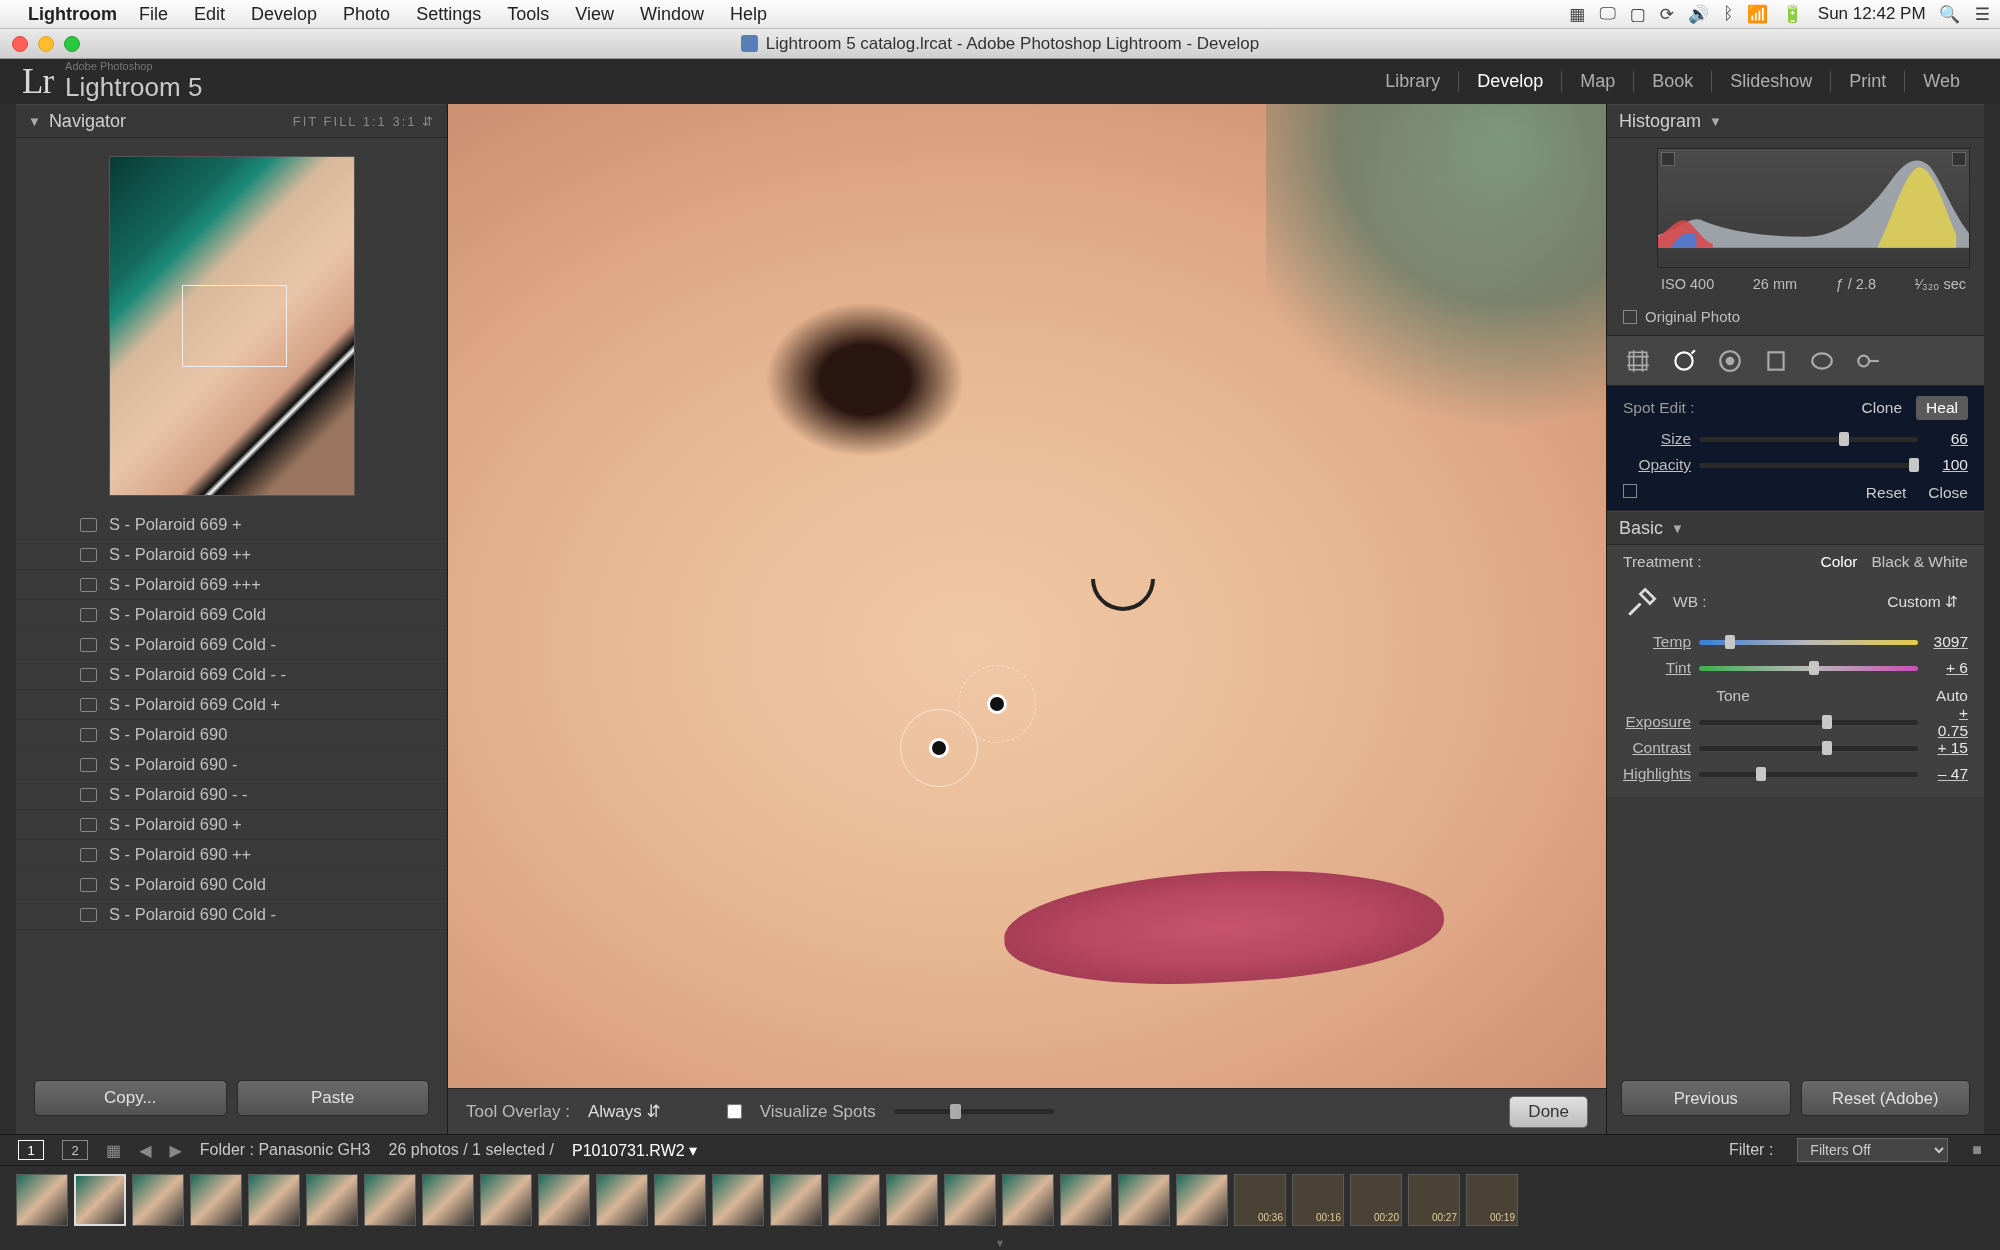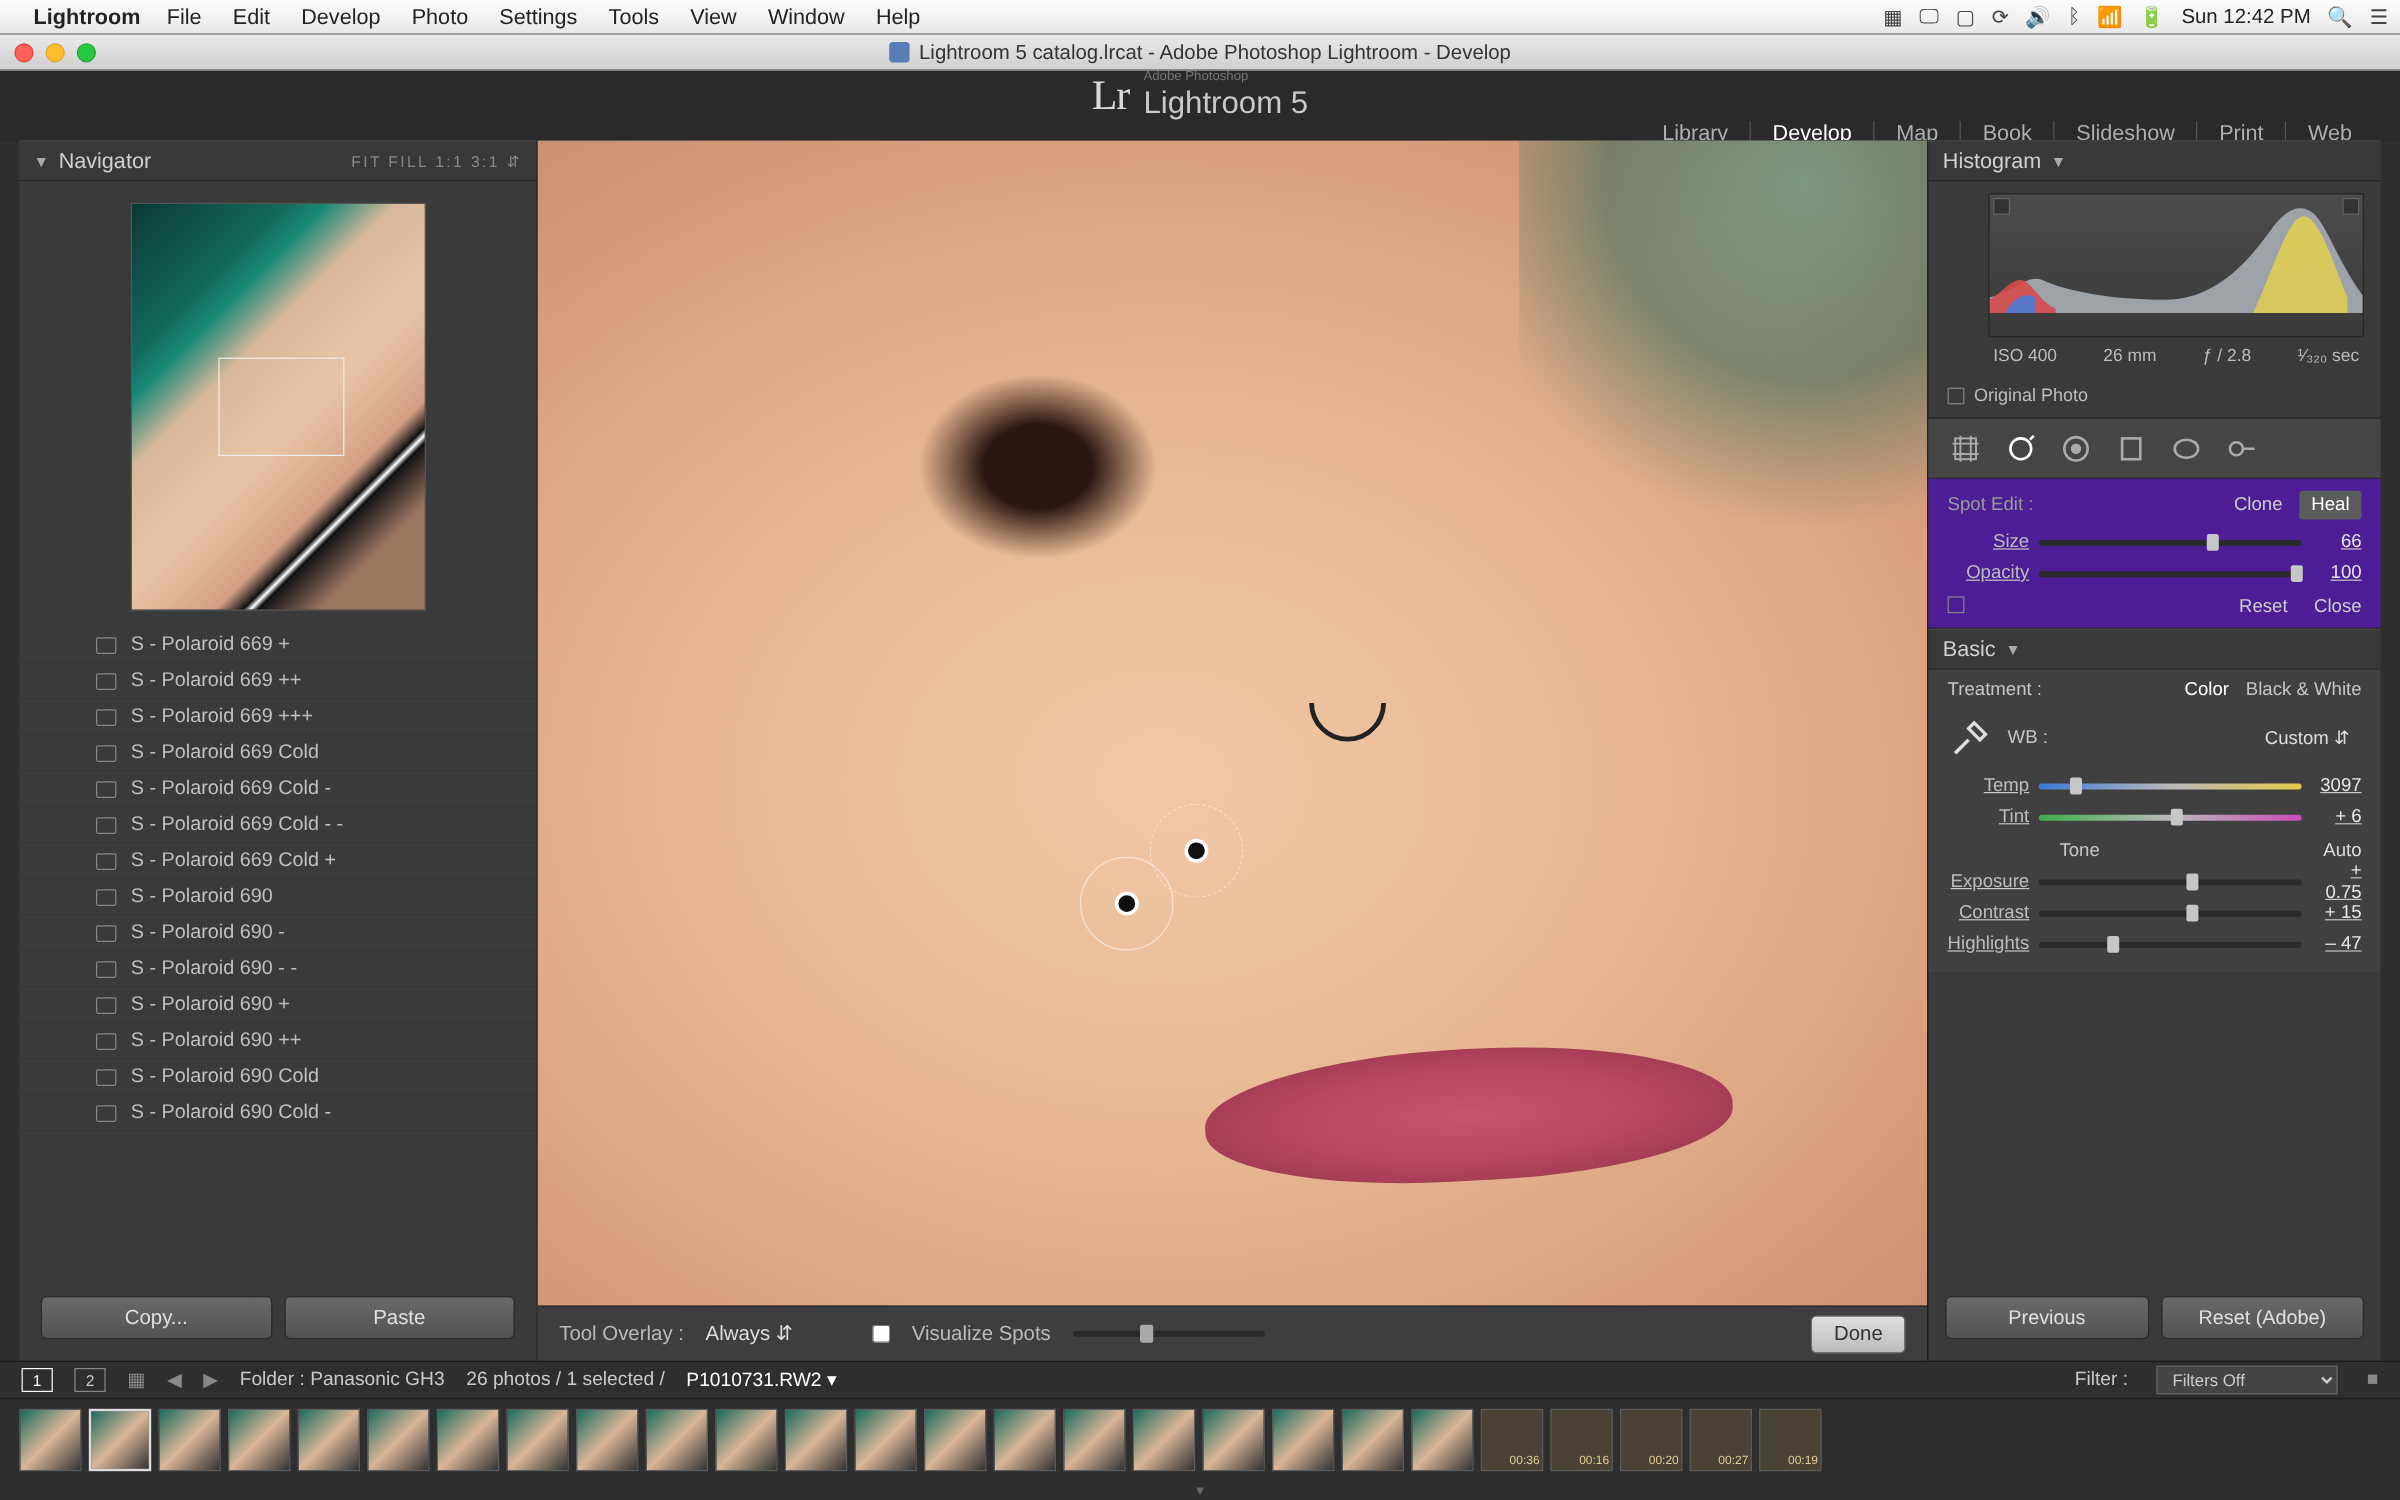--- a/index.html
+++ b/index.html
@@ -19,21 +19,21 @@
 .traffic { position:absolute; left:12px; display:flex; gap:10px;}
 .traffic span { width:16px; height:16px; border-radius:50%; display:block;}
 .tclose{background:#ff5f57;border:1px solid #e1453d;}
 .tmin{background:#ffbd2e;border:1px solid #e1a326;}
 .tmax{background:#28c940;border:1px solid #1fa430;}
 .titlebar .title { margin:0 auto; font-size:17px; color:#333; display:flex; align-items:center; gap:8px;}
 .titlebar .title .ticon{width:17px;height:17px;background:#5a7db8;border-radius:3px;display:inline-block;}
 
 
 .app-shell { background:#2a2a2a; height:1191px; display:flex; flex-direction:column;}
-.topstrip { height:58px; display:flex; align-items:center; padding:0 22px; color:#bfbfbf;flex-direction:column;}
+.topstrip { height:45px; display:flex; align-items:center; padding:0 22px; color:#bfbfbf;}
 .lrlogo { display:flex; align-items:center; gap:12px;}
 .lrlogo .mark { font-family:"Myriad Pro","Helvetica Neue"; font-size:35px; color:#d9d9d9; letter-spacing:-1px;}
 .lrlogo .brand small{font-size:11px;color:#777;display:block;line-height:1;}
 .lrlogo .brand span{font-size:26px;color:#c9c9c9;font-weight:300;}
 .topstrip .modules { margin-left:auto; display:flex; gap:0; font-size:18px; color:#aeaeae;}
 .topstrip .modules a { padding:0 18px; border-right:1px solid #555; cursor:pointer;}
 .topstrip .modules a:last-child{border:none;}
 .topstrip .modules a.active{ color:#fff; font-weight:500;}
 
 
@@ -100,21 +100,21 @@
 .hclip.l{left:3px;} .hclip.r{right:3px;}
 .exif{ display:flex; justify-content:space-between; color:#bdbdbd; font-size:14.5px; padding:8px 4px 0;}
 .origrow{ display:flex; align-items:center; gap:8px; color:#bdbdbd; font-size:15px; padding:8px 16px 10px; border-bottom:1px solid #262626;}
 .origrow .cb{width:14px;height:14px;border:1px solid #888;}
 
 .toolstrip{ height:50px; background:#454545; display:flex; align-items:center; gap:16px; padding:0 16px; border-bottom:1px solid #262626;}
 .toolstrip .t{ width:30px;height:30px; display:flex;align-items:center;justify-content:center; color:#aaa; cursor:pointer;}
 .toolstrip .t svg{width:26px;height:26px;}
 .toolstrip .t.active{ color:#fff;}
 
-.subpanel{ background:#4c1d95; padding:10px 16px 8px; border-bottom:1px solid #262626; font-size:15.5px; color:#c6c6c6;}
+.subpanel{ background:#0f172a; padding:10px 16px 8px; border-bottom:1px solid #262626; font-size:15.5px; color:#c6c6c6;}
 .subpanel .toprow{ display:flex; align-items:center; margin-bottom:6px;}
 .subpanel .toprow .lbl{ color:#999;}
 .subpanel .toprow .tabs{ margin-left:auto; display:flex; gap:4px;}
 .subpanel .toprow .tabs span{ padding:3px 10px; color:#ccc; cursor:pointer;}
 .subpanel .toprow .tabs span.active{ background:#5b5b5b; border-radius:3px; color:#fff;}
 .srow{ display:flex; align-items:center; height:26px; gap:8px;text-decoration:underline;}
 .srow .sl{ flex:1; height:5px; background:#2a2a2a; position:relative; border-radius:3px;}
 .srow .sl .kn{ position:absolute; top:-5px; width:10px;height:14px;background:#c7c7c7;border-radius:2px;}
 .srow .slab{ width:68px; text-align:right; color:#bcbcbc;}
 .srow .sval{ width:42px; text-align:right; color:#e6e6e6;}

